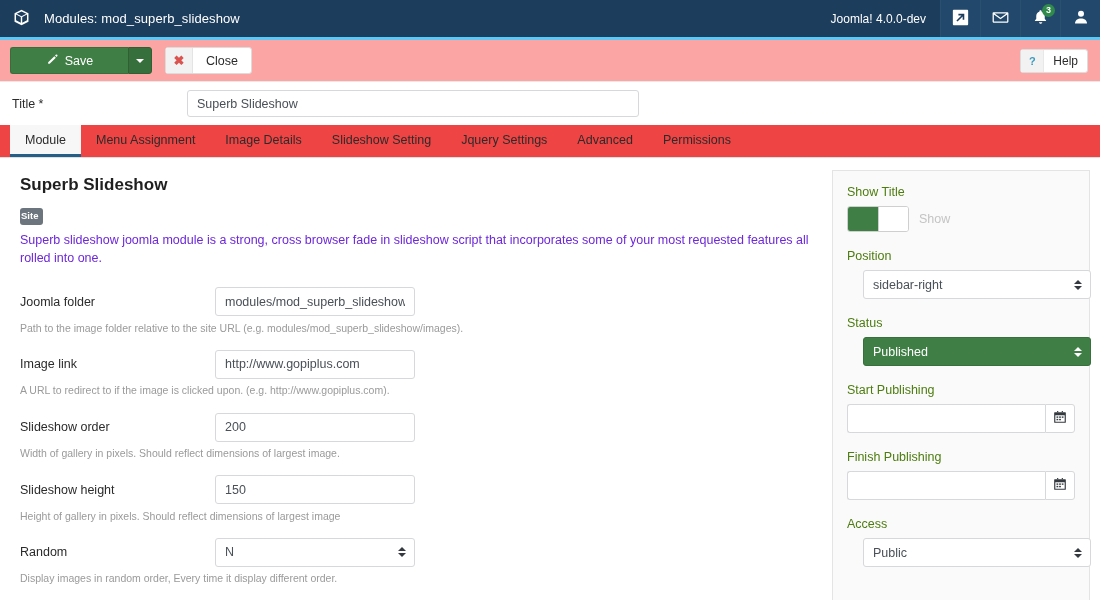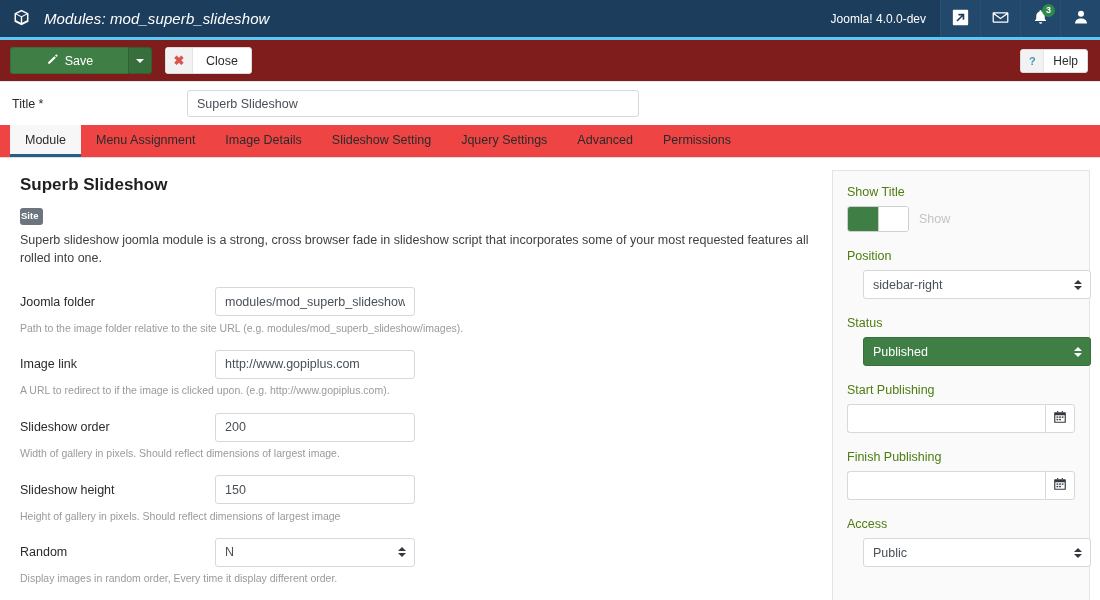--- a/index.html
+++ b/index.html
@@ -25,25 +25,24 @@
   }
   .topbar-brand {
     display: flex;
     align-items: center;
     gap: 13px;
     padding-left: 12px;
     flex: 1;
   }
   .brand-icon { display: block; }
   .brand-title {
-    font-size: 15px;
+    font-size: 13px;
     font-weight: normal;
     letter-spacing: .1px;
     white-space: nowrap;
-    font-style: italic;
   }
   .topbar-right { display: flex; align-items: stretch; }
   .tb-version {
     display: flex; align-items: center;
     padding: 0 14px;
     font-size: 12px;
     white-space: nowrap;
   }
   .tb-btn {
     width: 40px;
@@ -64,21 +63,21 @@
     height: 13px;
     border-radius: 50%;
     text-align: center;
     font-weight: bold;
     padding: 0 2px;
   }
 
   
   .toolbar {
     height: 42px;
-    background: #7f1d1d;
+    background: #fca5a5;
     border-bottom: 1px solid #e8e8e8;
     display: flex;
     align-items: center;
     padding: 0 10px;
     position: relative;
   }
   .btn-group { display: flex; align-items: stretch; }
   .btn-save {
     background: #3f7e44;
     color: #fff;
@@ -233,21 +232,21 @@
     font-size: 9.5px;
     line-height: 1;
     padding: 3px 5px 4px 1px;
     border-radius: 3px;
     font-weight: bold;
     margin-bottom: 6px;
   }
   .module-desc {
     font-size: 12.5px;
     line-height: 1.45;
-    color: #404040;
+    color: #6d28d9;
     max-width: 795px;
     margin-bottom: 20px;
   }
 
   .field { margin-bottom: 4px; }
   .field-row {
     display: flex;
     align-items: center;
     min-height: 30px;
   }

